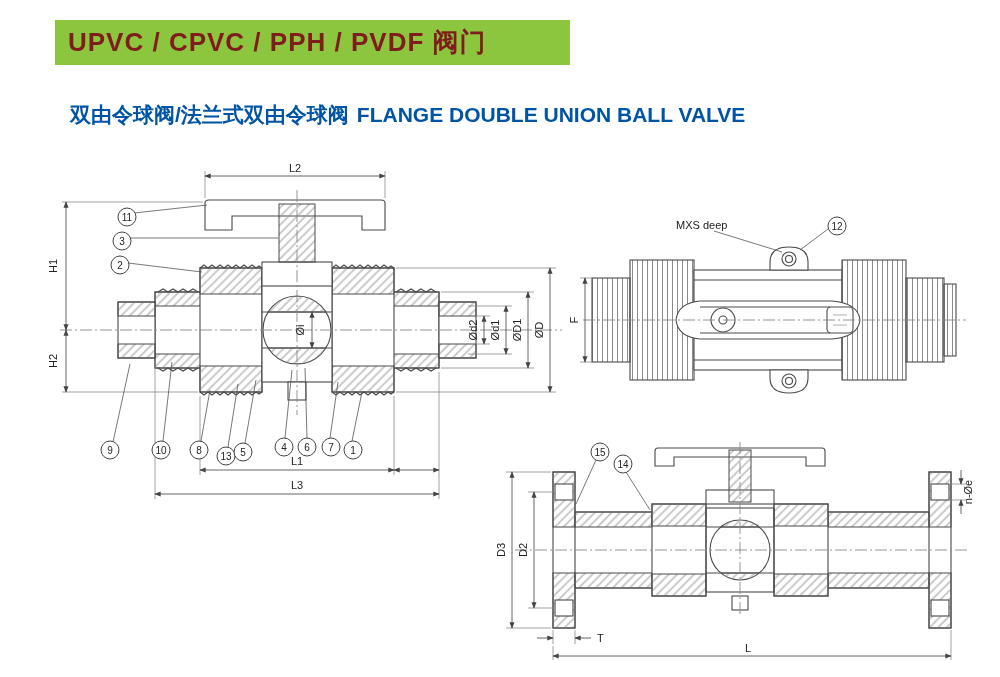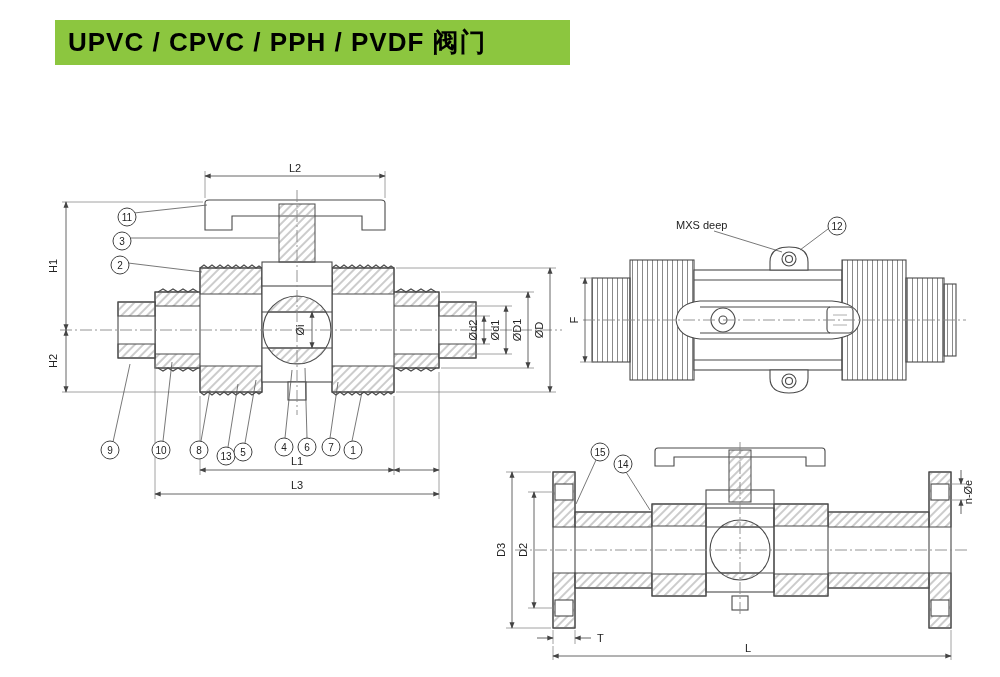--- a/index.html
+++ b/index.html
@@ -1,18 +1,18 @@
 <!DOCTYPE html>
 <html><head>
 <meta charset="utf-8">
 <style>
   html,body{margin:0;padding:0;background:#ffffff;width:1000px;height:677px;font-family:"Liberation Sans",sans-serif;}
   .page{position:relative;width:1000px;height:677px;background:#fff;overflow:hidden;}
   .banner{position:absolute;left:55px;top:20px;width:515px;height:45px;background:#8CC63F;display:flex;align-items:center;}
-  .banner h1{margin:0;padding-left:13px;color:#000000;font-size:26px;font-weight:bold;letter-spacing:1px;white-space:nowrap;}
+  .banner h1{margin:0;padding-left:13px;color:#7f1d1d;font-size:26px;font-weight:bold;letter-spacing:1px;white-space:nowrap;}
   .subtitle{position:absolute;left:70px;top:101px;font-size:21px;font-weight:bold;color:#0054A6;white-space:nowrap;}
   .subtitle .en{margin-left:8px;}
   svg.drawing{position:absolute;left:0;top:0;}
   
   .ol{fill:#fff;stroke:#4a4a4a;stroke-width:1.1;}
   .oln{fill:none;stroke:#4a4a4a;stroke-width:1.1;}
   .ht{fill:url(#hatch);stroke:#4a4a4a;stroke-width:1;}
   .rb{fill:url(#ribs);stroke:#4a4a4a;stroke-width:1.1;}
   .dim{stroke:#555;stroke-width:0.9;fill:none;}
   .ext{stroke:#8a8a8a;stroke-width:0.8;}
@@ -25,20 +25,23 @@
 </style>
 </head>
 <body>
 
 <div class="page">
 
   <header class="banner">
     <h1>UPVC / CPVC / PPH / PVDF 阀门</h1>
   </header>
 
+  <div class="subtitle">
+    <span class="cn">双由令球阀/法兰式双由令球阀</span><span class="en">FLANGE DOUBLE UNION BALL VALVE</span>
+  </div>
 
   <svg class="drawing" width="1000" height="677" viewBox="0 0 1000 677">
     <defs>
       <marker id="arr" viewBox="0 0 10 10" refX="9" refY="5" markerWidth="7" markerHeight="7" orient="auto-start-reverse">
         <path d="M0,1 L10,5 L0,9 Z" fill="#444"></path>
       </marker>
       <pattern id="hatch" patternUnits="userSpaceOnUse" width="6" height="6" patternTransform="rotate(45)">
         <line x1="3" y1="0" x2="3" y2="6" stroke="#999" stroke-width="1"></line>
       </pattern>
       <pattern id="ribs" patternUnits="userSpaceOnUse" width="5" height="6">

